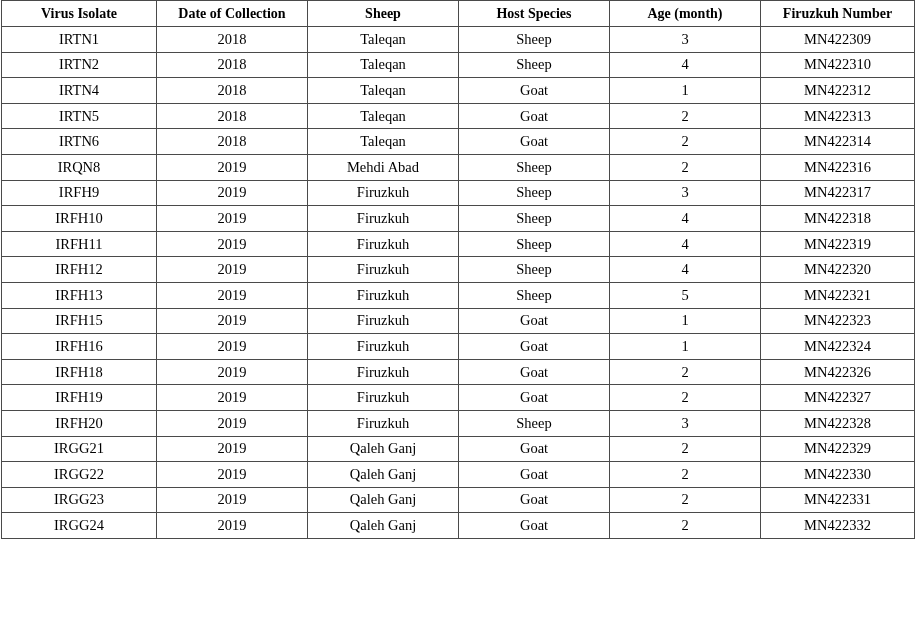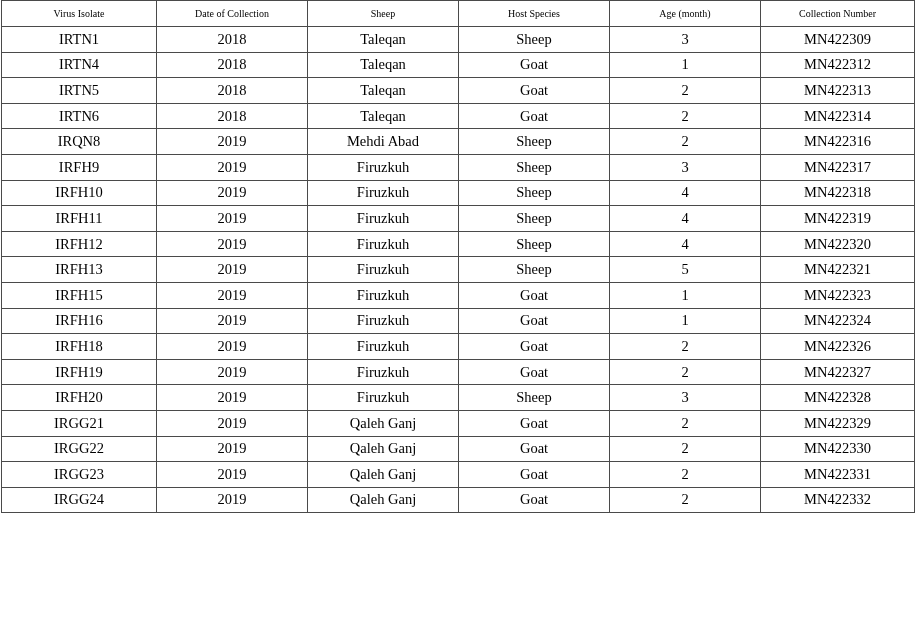--- a/index.html
+++ b/index.html
@@ -29,23 +29,23 @@
     border: 1px solid #4a4a4a;
     text-align: center;
     vertical-align: middle;
     font-size: 14.5px;
     height: 24.6px;
     padding: 0 2px;
     overflow: hidden;
     white-space: nowrap;
   }
   table.data-table thead th {
-    font-weight: normal;
+    font-weight: bold;
     height: 25px;
-    font-size: 10px;
+    font-size: 14px;
   }
   table.data-table tbody td {
     font-weight: normal;
   }
   col.c0 { width: 155px; }
   col.c1 { width: 151px; }
   col.c2 { width: 151px; }
   col.c3 { width: 151px; }
   col.c4 { width: 151px; }
   col.c5 { width: 154px; }
@@ -63,31 +63,39 @@
         <col class="c4">
         <col class="c5">
     </colgroup>
     <thead>
       <tr id="header-row">
           <th>Virus Isolate</th>
           <th>Date of Collection</th>
           <th>Sheep</th>
           <th>Host Species</th>
           <th>Age (month)</th>
-          <th>Collection Number</th>
+          <th>Firuzkuh Number</th>
         </tr>
     </thead>
     <tbody id="table-body">
         <tr>
           <td>IRTN1</td>
           <td>2018</td>
           <td>Taleqan</td>
           <td>Sheep</td>
           <td>3</td>
           <td>MN422309</td>
+        </tr>
+        <tr>
+          <td>IRTN2</td>
+          <td>2018</td>
+          <td>Taleqan</td>
+          <td>Sheep</td>
+          <td>4</td>
+          <td>MN422310</td>
         </tr>
         <tr>
           <td>IRTN4</td>
           <td>2018</td>
           <td>Taleqan</td>
           <td>Goat</td>
           <td>1</td>
           <td>MN422312</td>
         </tr>
         <tr>

